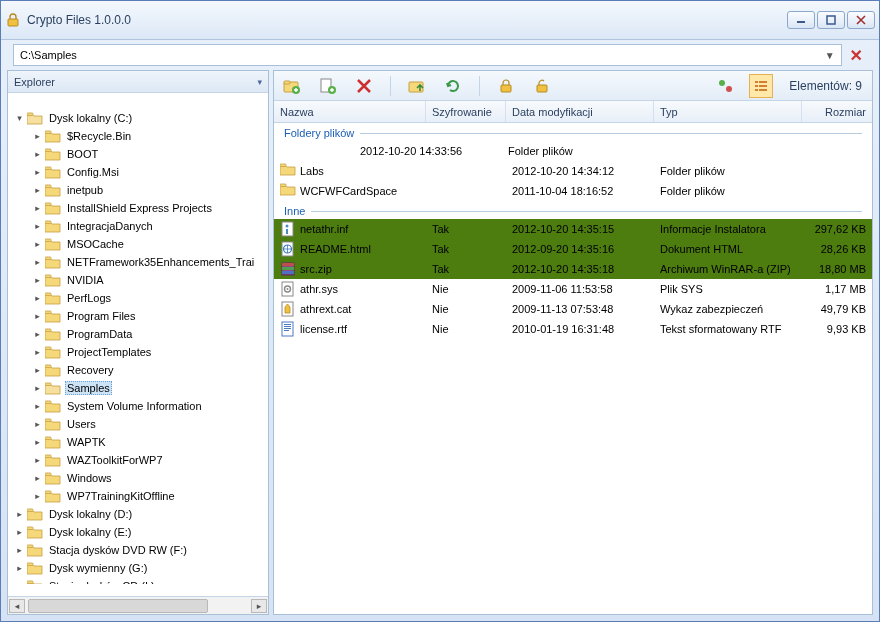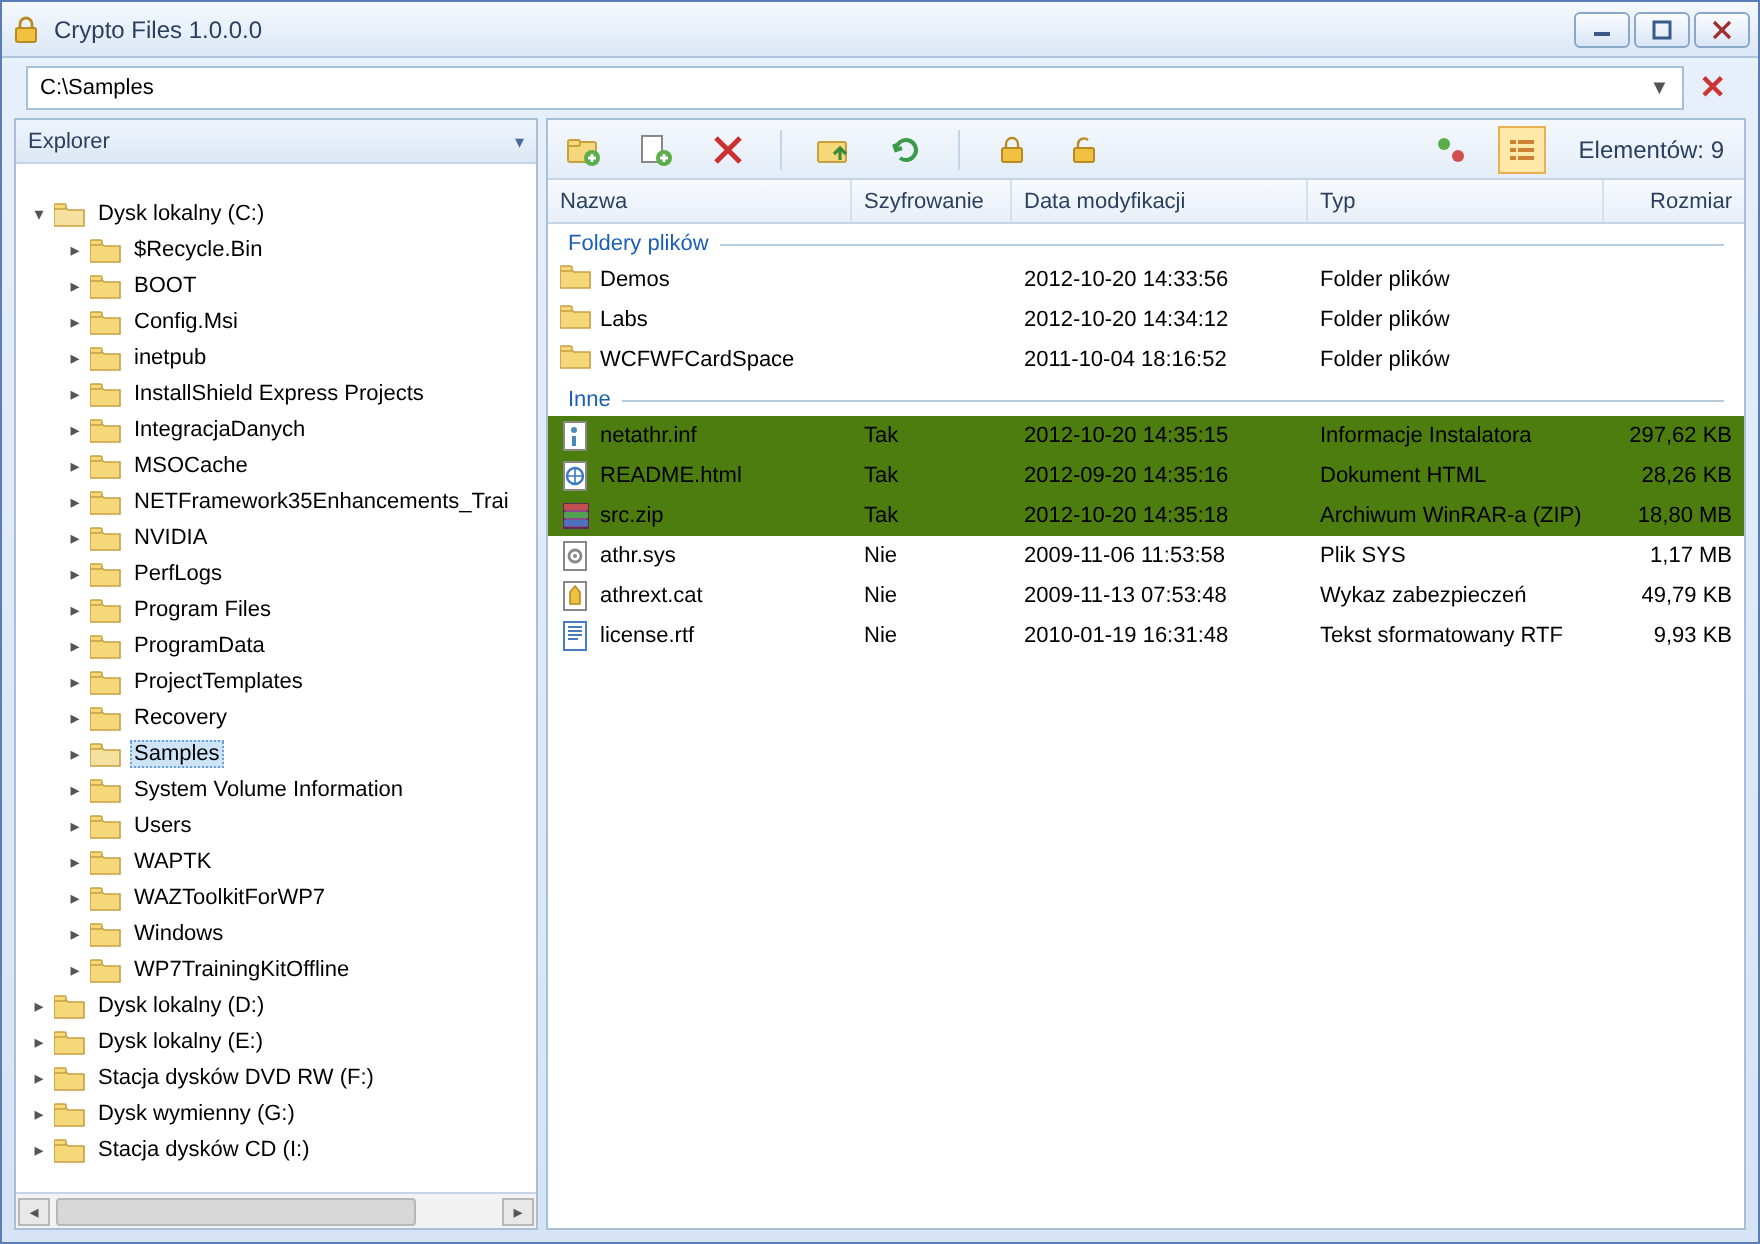--- a/index.html
+++ b/index.html
@@ -1,18 +1,18 @@
 <!DOCTYPE html>
 <html><head>
 <meta charset="utf-8">
 <style>
 * { box-sizing: border-box; margin: 0; padding: 0; }
 body { font-family: 'Segoe UI', Tahoma, sans-serif; font-size: 11px; background: #f0f0f0; width: 880px; height: 622px; overflow: hidden; }
 .window { width: 880px; height: 622px; border: 1px solid #5a7db8; background: linear-gradient(#e8f0fa,#d5e3f5); display: flex; flex-direction: column; }
-.titlebar { height: 28px; display: flex; align-items: center; padding: 0 4px; background: linear-gradient(#f4f8fd,#dce8f7); border-bottom: 1px solid #b0c4de; }
+.titlebar { height: 39px; display: flex; align-items: center; padding: 0 4px; background: linear-gradient(#f4f8fd,#dce8f7); border-bottom: 1px solid #b0c4de; }
 .titlebar .app-icon { width: 16px; height: 16px; margin-right: 6px; }
 .titlebar .title { flex: 1; color: #2a3f5f; font-size: 12px; }
 .win-controls { display: flex; gap: 2px; }
 .win-btn { width: 28px; height: 18px; border: 1px solid #8ba8cc; border-radius: 3px; background: linear-gradient(#fafcff,#dae6f5); display: flex; align-items: center; justify-content: center; cursor: pointer; }
 .addrbar { height: 30px; display: flex; align-items: center; padding: 3px 12px; gap: 4px; }
 .addr-input { flex: 1; height: 22px; border: 1px solid #a8bfd8; background: #fff; padding: 0 6px; display: flex; align-items: center; justify-content: space-between; }
 .addr-x { color: #cc3333; font-weight: bold; font-size: 16px; cursor: pointer; padding: 0 4px; }
 .content { flex: 1; display: flex; margin: 0 6px 6px 6px; gap: 4px; min-height: 0; }
 .panel { border: 1px solid #a8bfd8; background: #fff; display: flex; flex-direction: column; }
 .explorer { width: 278px; gap: 12px; }
@@ -452,27 +452,20 @@
         <div class="col c-type">Typ</div>
         <div class="col c-size" style="justify-content:flex-end;border-right:none">Rozmiar</div>
       </div>
 
       <div class="list-body" id="list-body">
           <div class="group-header">
             <span>Foldery plików</span>
             <span class="line"></span>
           </div>
           <div class="row">
-      <div class="cell c-name">
-              <span class="file-icon"><span class="folder-icon"><svg width="16" height="13" viewBox="0 0 16 13">
-                    <path d="M0 2 L5 2 L7 4 L15 4 L15 12 L0 12 Z" fill="#f5d87a" stroke="#c8a040" stroke-width="0.8"></path>
-                    <rect x="0" y="1" width="6" height="2.5" rx="0.8" fill="#f5d87a" stroke="#c8a040" stroke-width="0.8"></rect>
-                  </svg></span></span>
-              <span>Demos</span>
-            </div>
       <div class="cell c-enc"></div>
       <div class="cell c-date">2012-10-20 14:33:56</div>
       <div class="cell c-type">Folder plików</div>
       <div class="cell c-size"></div>
     </div>
           <div class="row">
       <div class="cell c-name">
               <span class="file-icon"><span class="folder-icon"><svg width="16" height="13" viewBox="0 0 16 13">
                     <path d="M0 2 L5 2 L7 4 L15 4 L15 12 L0 12 Z" fill="#f5d87a" stroke="#c8a040" stroke-width="0.8"></path>
                     <rect x="0" y="1" width="6" height="2.5" rx="0.8" fill="#f5d87a" stroke="#c8a040" stroke-width="0.8"></rect>

